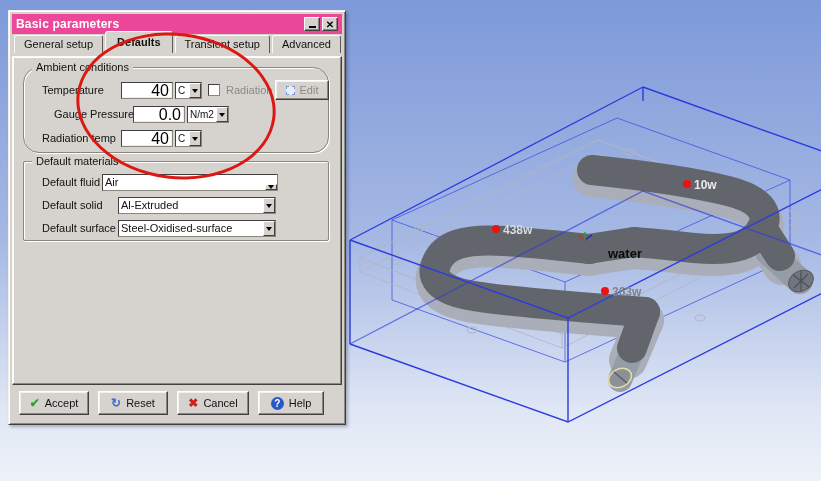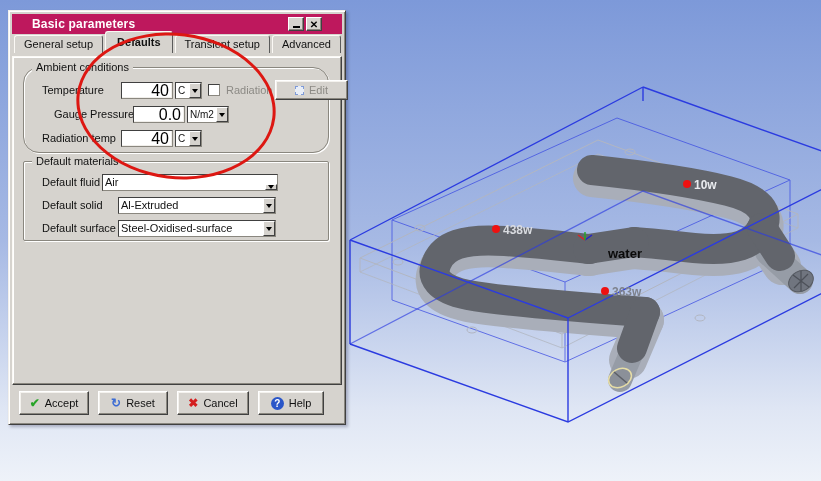--- a/index.html
+++ b/index.html
@@ -11,22 +11,22 @@
 
   
   .dialog {
     position:absolute; left:8px; top:10px; width:338px; height:415px;
     background:#d6d3ce; z-index:10; padding:3px;
     border:1px solid #404040; border-top-color:#f2f0ec; border-left-color:#f2f0ec;
     box-shadow: inset 1px 1px 0 #ffffff, inset -1px -1px 0 #8a877f, 2px 2px 3px rgba(0,0,40,.25);
   }
   .titlebar {
     position:absolute; left:3px; top:3px; right:3px; height:20px;
-    background:#be185d; color:#fff; display:flex; align-items:center;
-    font-size:12px; font-weight:bold; padding:0 20px;
+    background:#ec4899; color:#fff; display:flex; align-items:center;
+    font-size:12px; font-weight:bold; padding:0 4px;
   }
   .titlebar .title { flex:1 1 auto; letter-spacing:.2px; }
   .winbtn {
     width:16px; height:14px; margin-left:2px; background:#d6d3ce;
     border:1px solid #404040; border-top-color:#fff; border-left-color:#fff;
     box-shadow: inset -1px -1px 0 #8a877f;
     display:flex; align-items:flex-end; justify-content:center;
     font-size:10px; font-weight:bold; color:#000; line-height:11px; cursor:default;
   }
   .minbar { display:block; width:7px; height:2px; background:#000; margin-bottom:2px; }
@@ -229,21 +229,21 @@
         <span class="rowlabel">Temperature</span>
         <input class="field" style="left: 97px; width: 52px;" value="40">
         <span class="combo" style="left:151px; width:27px;">
           <span class="val">C</span>
           <span class="drop">
               <span class="tri"></span>
             </span>
         </span>
         <span class="checkbox" style="left:184px; top:2px;"></span>
         <span class="rowlabel disabled-label" style="left:202px;">Radiation</span>
-        <span class="btn3d disabled" style="position:absolute; left:251px; top:-2px; width:73px; height:20px;">
+        <span class="btn3d disabled" style="position:absolute; left:251px; top:-2px; width:54px; height:20px;">
           <span class="editicon"></span>
           <span>Edit</span>
         </span>
       </div>
 
       <div class="row" style="top:38px; left:12px; right:0;">
         <span class="rowlabel">Gauge Pressure</span>
         <input class="field" style="left: 97px; width: 52px;" value="0.0">
         <span class="combo" style="left:151px; width:42px;">
           <span class="val">N/m2</span>

